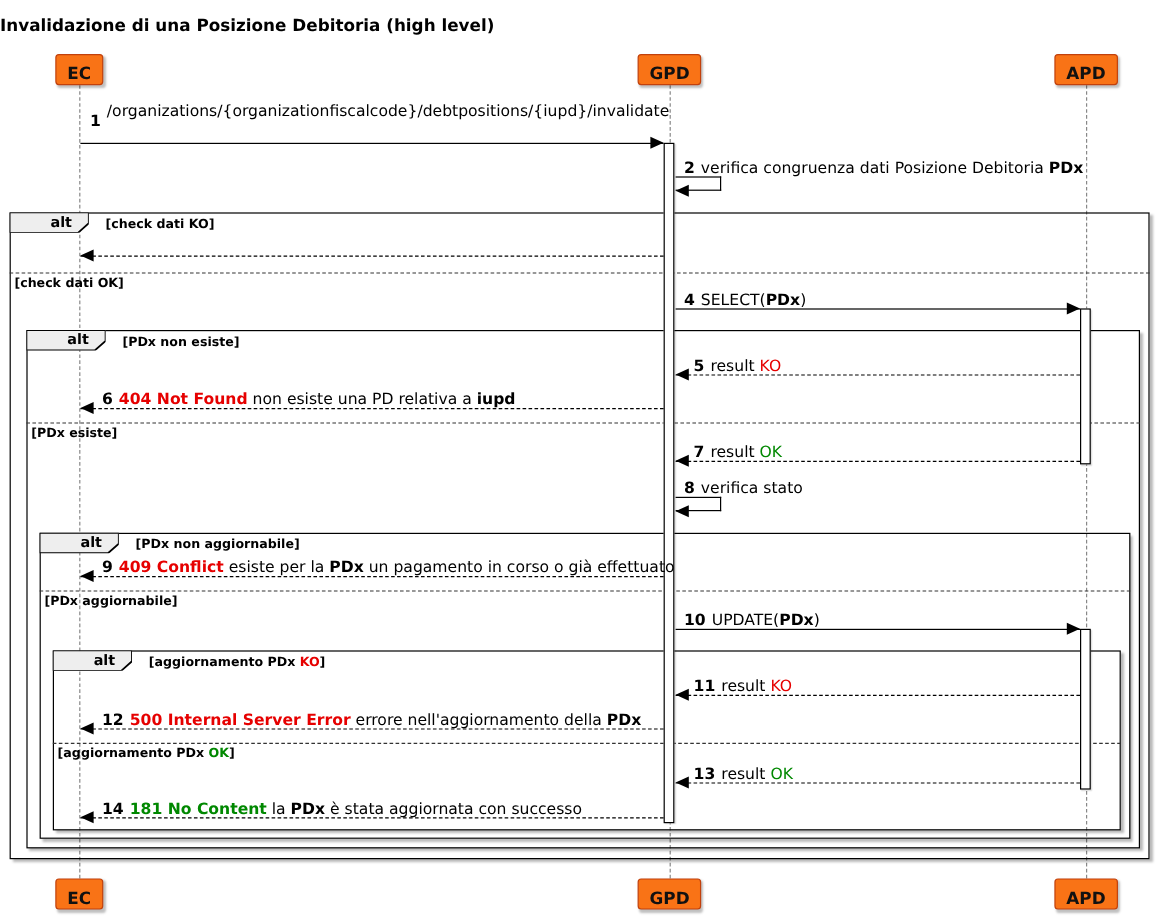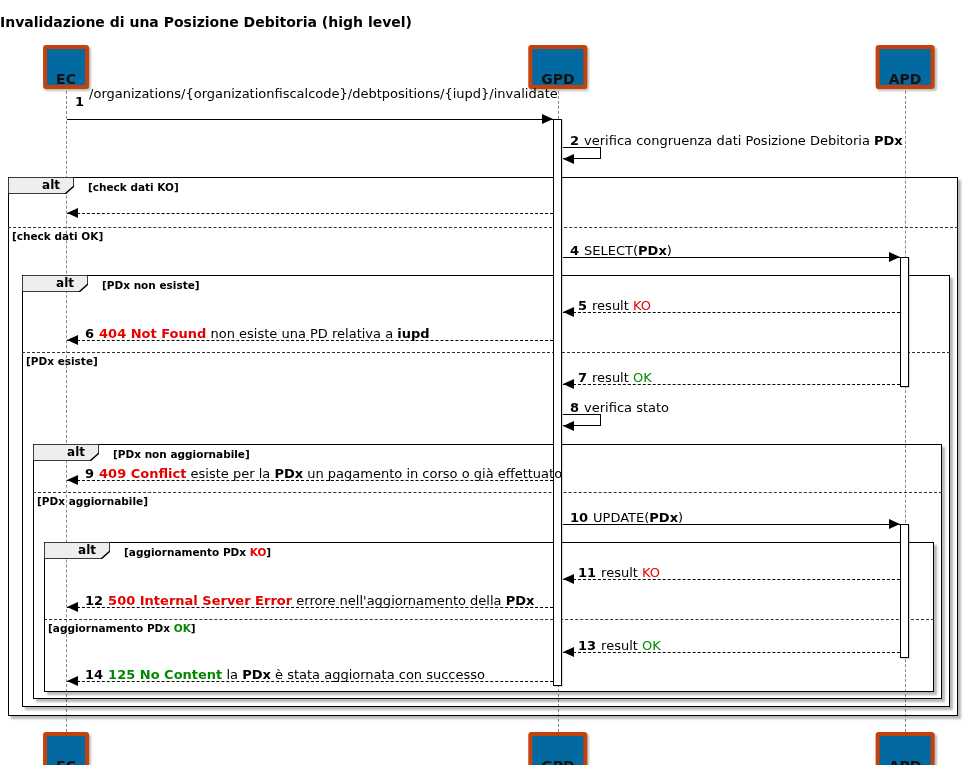--- a/index.html
+++ b/index.html
@@ -5,21 +5,21 @@
   * { margin:0; padding:0; box-sizing:border-box; }
   body { background:#fff; font-family:"DejaVu Sans", sans-serif; }
   #canvas { position:relative; width:970px; height:765px; background:#fff; overflow:hidden; }
 
   .title { position:absolute; left:0; top:14px; width:970px; text-align:left;
            font-size:14px; font-weight:bold; color:#000; }
 
   .lifeline { position:absolute; width:0; border-left:1px dashed #888; z-index:0; }
 
   .participant { position:absolute; transform:translateX(-50%); height:26px; line-height:24px;
-                 padding:18px 9px; background:#0369a1; border:4px solid #c2410c; border-radius:3px;
+                 padding:4px 9px; background:#f97316; border:1px solid #c2410c; border-radius:3px;
                  font-size:14px; font-weight:600; color:#111; z-index:3;
                  box-shadow:1.5px 2px 2px rgba(0,0,0,0.25); }
 
   .act { position:absolute; width:9px; background:#fff; border:1px solid #000; z-index:2;
          box-shadow:1px 1px 1px rgba(0,0,0,0.15); }
 
   .frame { position:absolute; border:1.5px solid #000; z-index:1;
            box-shadow:2.5px 2.5px 2px rgba(0,0,0,0.28); }
 
   .tab { position:absolute; width:66px; height:17px; z-index:2; }
@@ -158,21 +158,21 @@
   <div class="ah-l" style="left:563px;top:574px"></div>
 
   <div class="mlabel" style="left:85px;top:593px"><span class="num">12</span><span class="red b">500 Internal Server Error</span><span> errore nell'aggiornamento della </span><span class="b">PDx</span></div>
   <div class="hline dashed" style="left:67px;top:607px;width:486px"></div>
   <div class="ah-l" style="left:67px;top:602px"></div>
 
   <div class="mlabel" style="left:578px;top:638px"><span class="num">13</span><span>result </span><span class="green">OK</span></div>
   <div class="hline dashed" style="left:563px;top:652px;width:337px"></div>
   <div class="ah-l" style="left:563px;top:647px"></div>
 
-  <div class="mlabel" style="left:85px;top:667px"><span class="num">14</span><span class="green b">125 No Content</span><span> la </span><span class="b">PDx</span><span> è stata aggiornata con successo</span></div>
+  <div class="mlabel" style="left:85px;top:667px"><span class="num">14</span><span class="green b">181 No Content</span><span> la </span><span class="b">PDx</span><span> è stata aggiornata con successo</span></div>
   <div class="hline dashed" style="left:67px;top:681px;width:486px"></div>
   <div class="ah-l" style="left:67px;top:676px"></div>
 
   <div class="participant" style="left:66px;top:732px">EC</div>
   <div class="participant" style="left:558px;top:732px">GPD</div>
   <div class="participant" style="left:905px;top:732px">APD</div>
 
 </div>
 
 </body></html>

